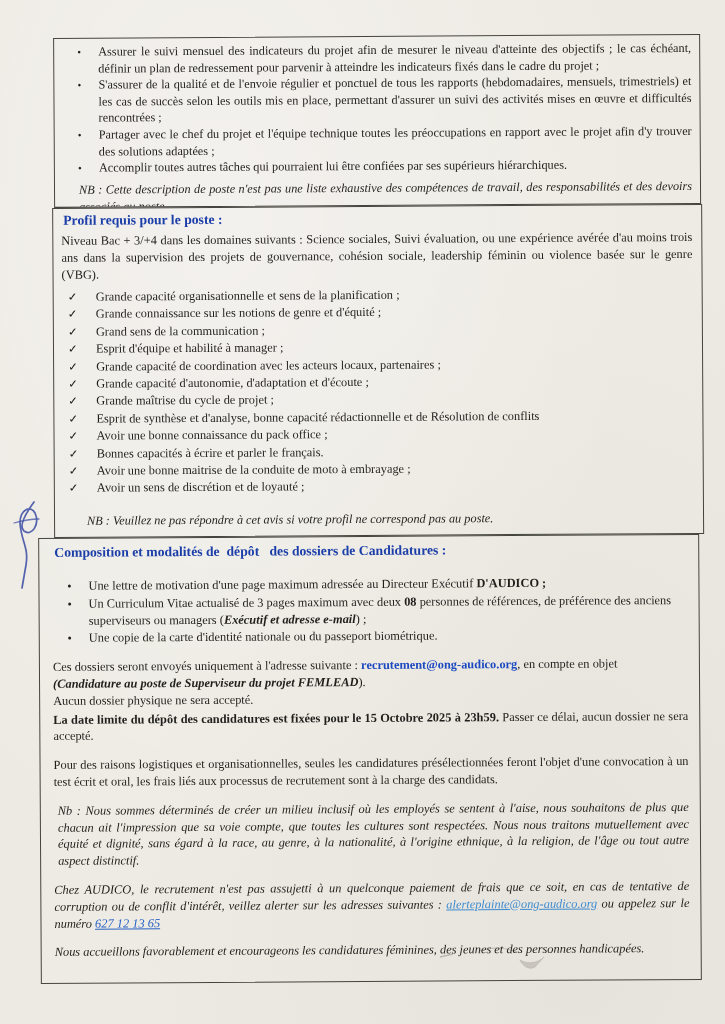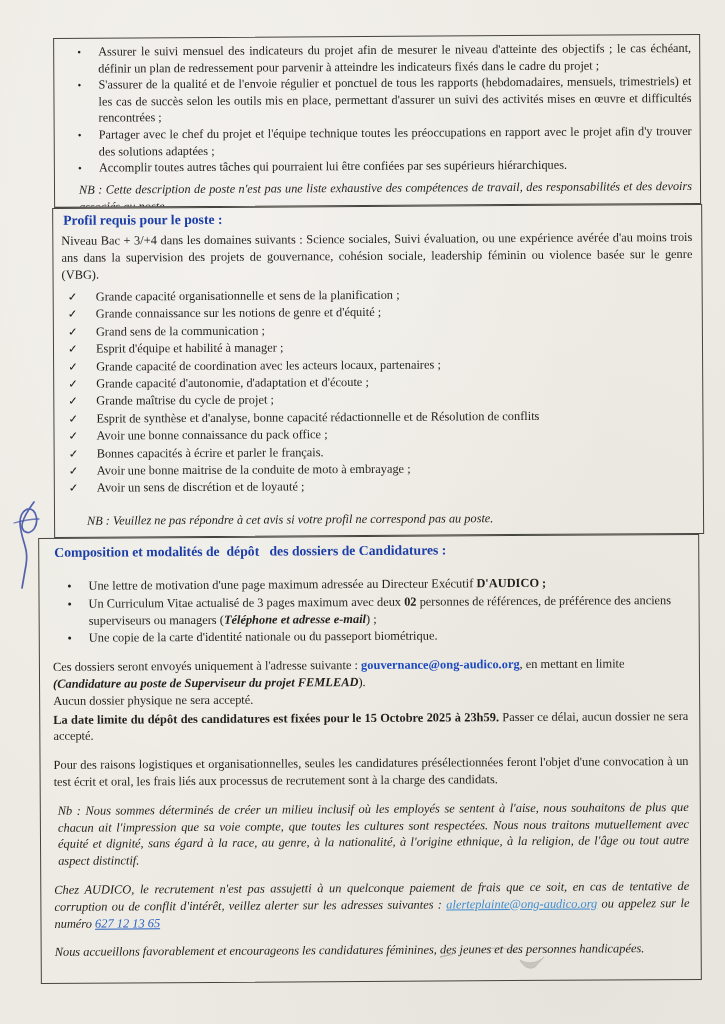--- a/index.html
+++ b/index.html
@@ -157,29 +157,29 @@
     <section class="box box-c">
       <h2 class="sec">Composition et modalités de &nbsp;dépôt &nbsp;&nbsp;des dossiers de Candidatures :</h2>
 
       <ul class="cbul body-text">
         <li>
           <span class="blt">•</span>
           <span class="t"><span>Une lettre de motivation d'une page maximum adressée au Directeur Exécutif </span><b>D'AUDICO ;</b></span>
         </li>
         <li>
           <span class="blt">•</span>
-          <span class="t"><span>Un Curriculum Vitae actualisé de 3 pages maximum avec deux </span><b>02</b><span> personnes de références, de préférence des anciens superviseurs ou managers (</span><b class="it">Téléphone et adresse e-mail</b><span>) ;</span></span>
+          <span class="t"><span>Un Curriculum Vitae actualisé de 3 pages maximum avec deux </span><b>08</b><span> personnes de références, de préférence des anciens superviseurs ou managers (</span><b class="it">Exécutif et adresse e-mail</b><span>) ;</span></span>
         </li>
         <li>
           <span class="blt">•</span>
           <span class="t">Une copie de la carte d'identité nationale ou du passeport biométrique.</span>
         </li>
       </ul>
 
-      <p class="body-text para just"><span>Ces dossiers seront envoyés uniquement à l'adresse suivante : </span><a href="#" class="email-link">gouvernance@ong-audico.org</a><span>, en mettant en limite</span><br><b class="obj">(Candidature au poste de Superviseur du projet FEMLEAD</b><span>).</span></p>
+      <p class="body-text para just"><span>Ces dossiers seront envoyés uniquement à l'adresse suivante : </span><a href="#" class="email-link">recrutement@ong-audico.org</a><span>, en compte en objet</span><br><b class="obj">(Candidature au poste de Superviseur du projet FEMLEAD</b><span>).</span></p>
 
       <p class="body-text">Aucun dossier physique ne sera accepté.</p>
 
       <p class="body-text tight just"><span class="deadline">La date limite du dépôt des candidatures est fixées pour le 15 Octobre 2025 à 23h59.</span><span> Passer ce délai, aucun dossier ne sera accepté.</span></p>
 
       <p class="body-text para just">Pour des raisons logistiques et organisationnelles, seules les candidatures présélectionnées feront l'objet d'une convocation à un test écrit et oral, les frais liés aux processus de recrutement sont à la charge des candidats.</p>
 
       <p class="body-text para just it nbpara"><span class="nb-label">Nb :</span><span> Nous sommes déterminés de créer un milieu inclusif où les employés se sentent à l'aise, nous souhaitons de plus que chacun ait l'impression que sa voie compte, que toutes les cultures sont respectées. Nous nous traitons mutuellement avec équité et dignité, sans égard à la race, au genre, à la nationalité, à l'origine ethnique, à la religion, de l'âge ou tout autre aspect distinctif.</span></p>
 
       <p class="body-text para just it"><span>Chez AUDICO, le recrutement n'est pas assujetti à un quelconque paiement de frais que ce soit, en cas de tentative de corruption ou de conflit d'intérêt, veillez alerter sur les adresses suivantes : </span><a href="#" class="alert-link">alerteplainte@ong-audico.org</a><span> ou appelez sur le numéro </span><a href="#" class="phone-link">627 12 13 65</a></p>

